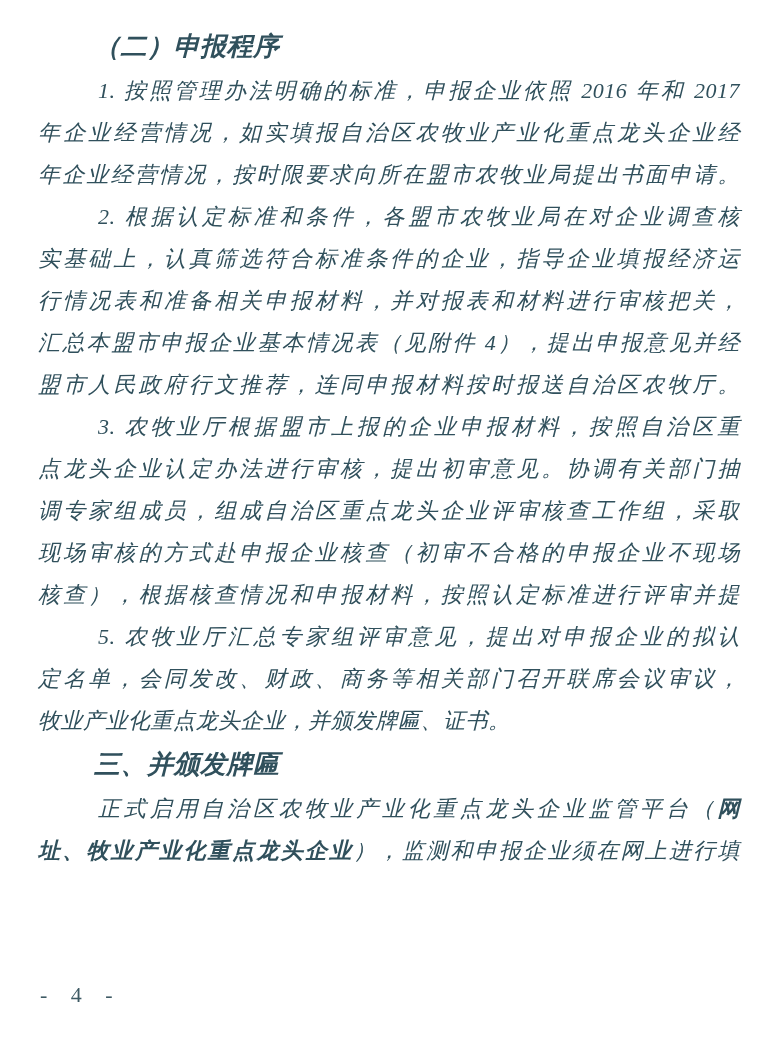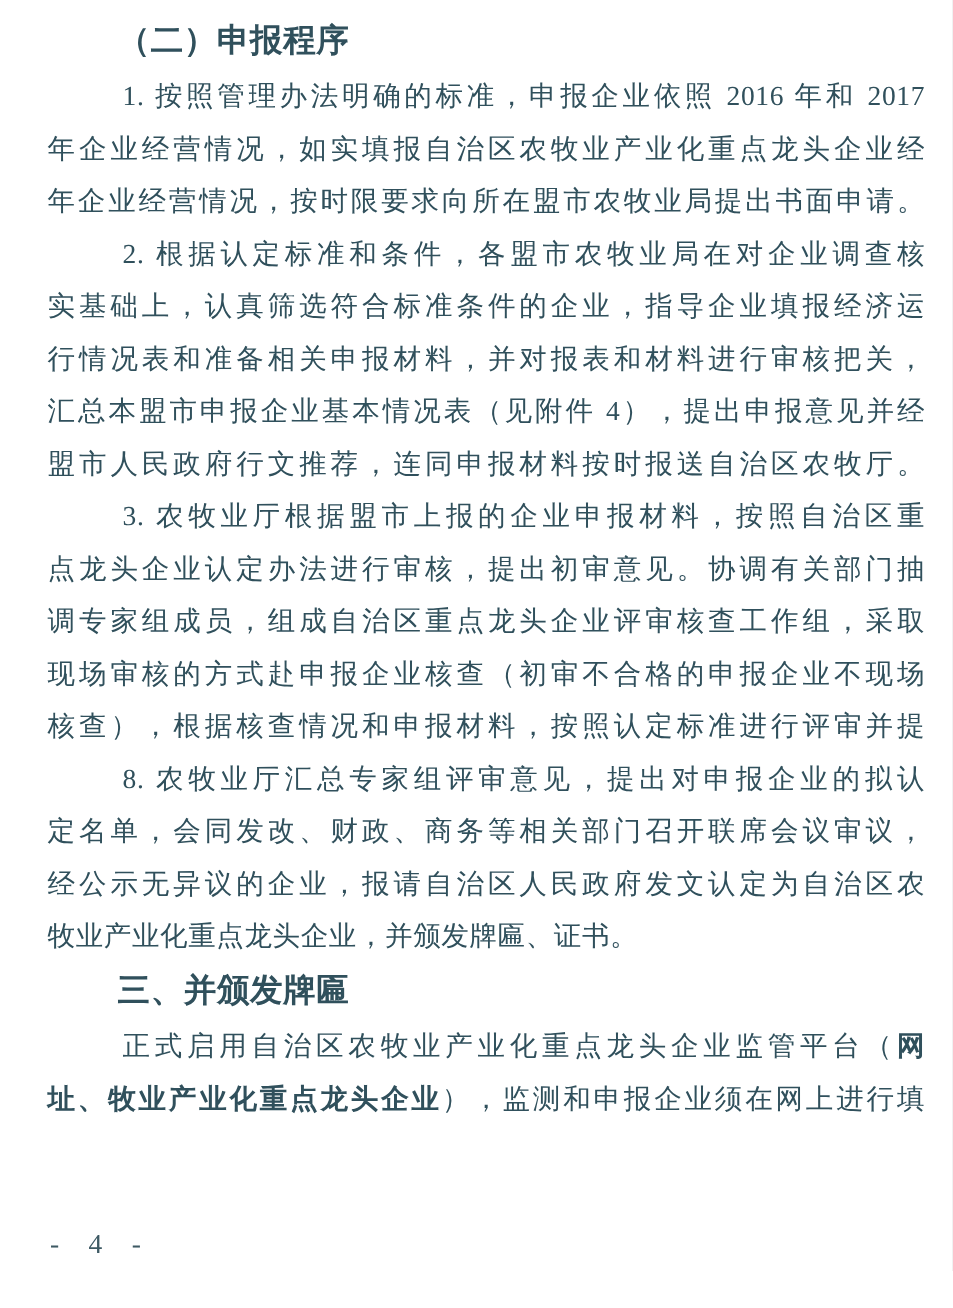--- a/index.html
+++ b/index.html
@@ -16,23 +16,24 @@
     position: relative;
     width: 762px;
     height: 1046px;
     margin: 0 auto;
     background: var(--bg);
     overflow: hidden;
     font-family: "Liberation Serif", serif;
   }
   .content {
     position: absolute;
-    top: 10px;
+    top: 24px;
     left: 38px;
     width: 702px;
+    font-style: italic;
   }
   .line {
     height: 42px;
     line-height: 42px;
     font-size: 22px;
     color: var(--text);
     white-space: nowrap;
     letter-spacing: 0.5px;
   }
   .line.fill {
@@ -75,22 +76,21 @@
       <div class="line indent fill"><span>2. 根据认定标准和条件，各盟市农牧业局在对企业调查核</span></div>
       <div class="line flush fill"><span>实基础上，认真筛选符合标准条件的企业，指导企业填报经济运</span></div>
       <div class="line flush fill"><span>行情况表和准备相关申报材料，并对报表和材料进行审核把关，</span></div>
       <div class="line flush fill"><span>汇总本盟市申报企业基本情况表（见附件 4），提出申报意见并经</span></div>
       <div class="line flush fill"><span>盟市人民政府行文推荐，连同申报材料按时报送自治区农牧厅。</span></div>
       <div class="line indent fill"><span>3. 农牧业厅根据盟市上报的企业申报材料，按照自治区重</span></div>
       <div class="line flush fill"><span>点龙头企业认定办法进行审核，提出初审意见。协调有关部门抽</span></div>
       <div class="line flush fill"><span>调专家组成员，组成自治区重点龙头企业评审核查工作组，采取</span></div>
       <div class="line flush fill"><span>现场审核的方式赴申报企业核查（初审不合格的申报企业不现场</span></div>
       <div class="line flush fill"><span>核查），根据核查情况和申报材料，按照认定标准进行评审并提</span></div>
-      <div class="line indent fill"><span>8. 农牧业厅汇总专家组评审意见，提出对申报企业的拟认</span></div>
+      <div class="line indent fill"><span>5. 农牧业厅汇总专家组评审意见，提出对申报企业的拟认</span></div>
       <div class="line flush fill"><span>定名单，会同发改、财政、商务等相关部门召开联席会议审议，</span></div>
-      <div class="line flush fill"><span>经公示无异议的企业，报请自治区人民政府发文认定为自治区农</span></div>
       <div class="line flush"><span>牧业产业化重点龙头企业，并颁发牌匾、证书。</span></div>
       <div class="line heading"><strong>三、并颁发牌匾</strong></div>
       <div class="line indent fill"><span>正式启用自治区农牧业产业化重点龙头企业监管平台（</span><strong>网</strong></div>
       <div class="line flush fill"><strong>址、牧业产业化重点龙头企业</strong><span>），监测和申报企业须在网上进行填</span></div>
     </div>
   <div class="page-number">- 4 -</div>
 </div>
 
 </body></html>

